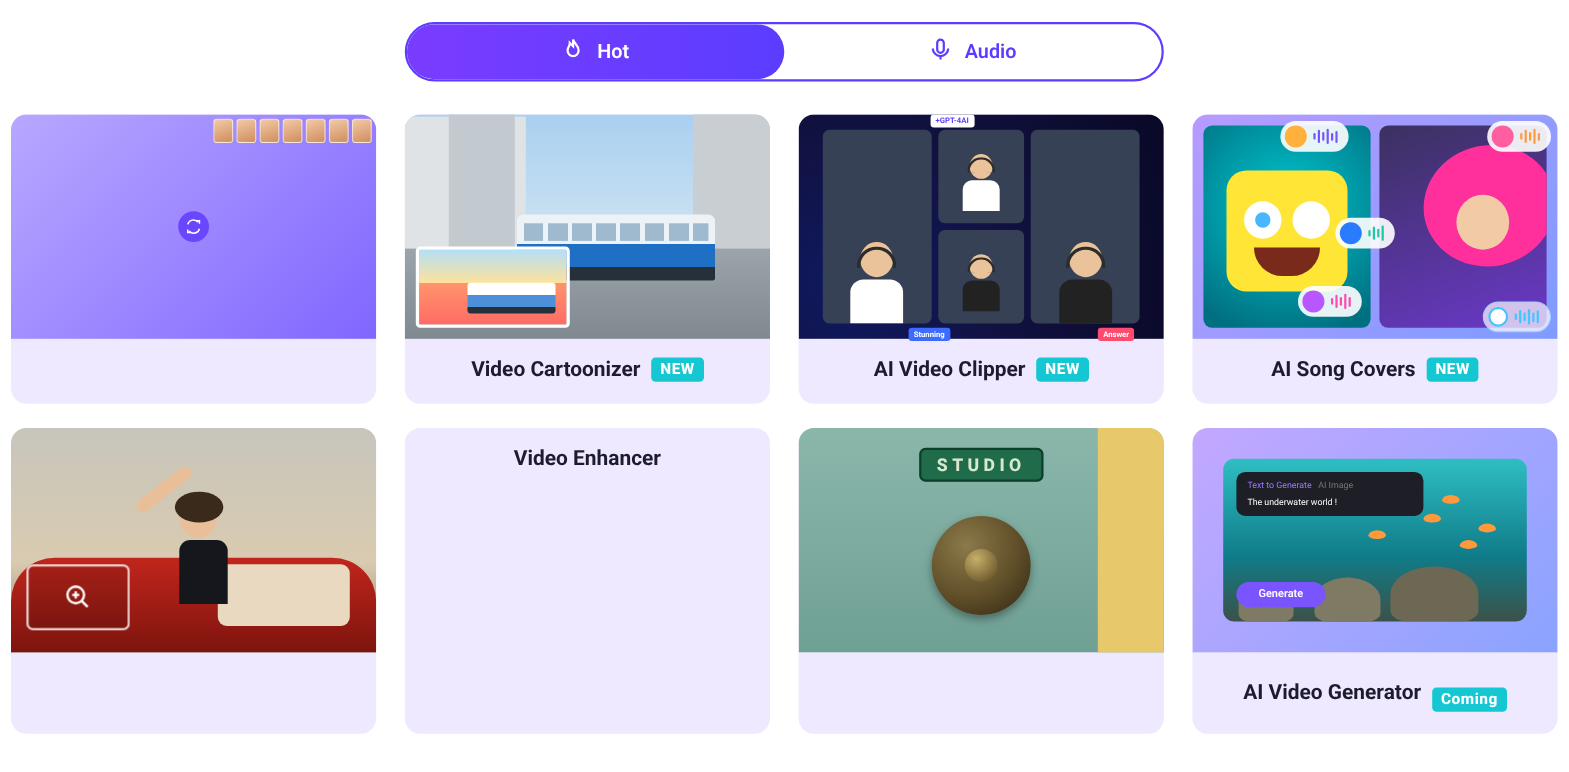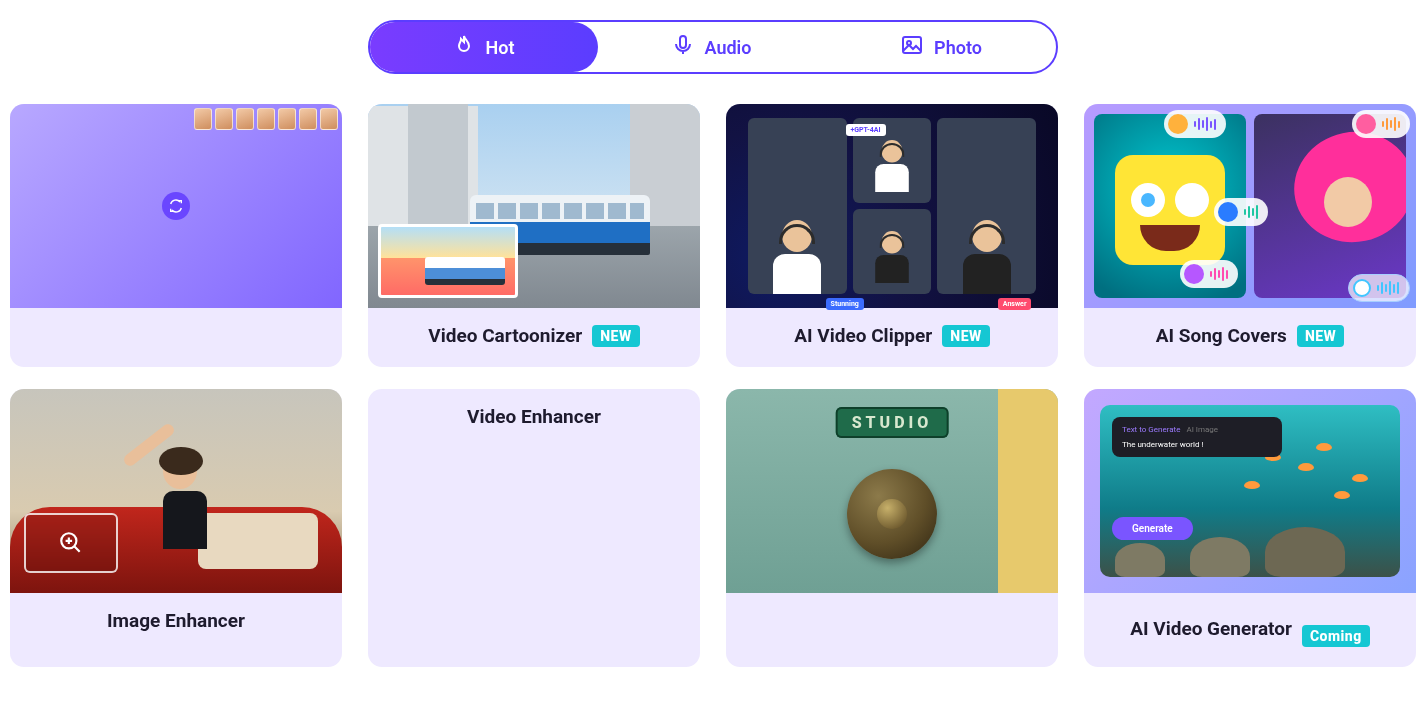--- a/index.html
+++ b/index.html
@@ -170,21 +170,21 @@
   .th-clipper .grid3{display:grid;grid-template-columns:1fr .8fr 1fr;grid-template-rows:1fr 1fr;gap:6px;height:100%;}
   .th-clipper .cell{border-radius:6px;background:#374155;position:relative;overflow:hidden;}
   .th-clipper .cell.big{grid-row:span 2;}
   .th-clipper .p{position:absolute;bottom:0;left:50%;transform:translateX(-50%);}
   .th-clipper .p .hd{width:30px;height:32px;border-radius:50%;background:#eac39a;margin:0 auto;}
   .th-clipper .p .bd{width:48px;height:40px;border-radius:12px 12px 0 0;background:#fff;margin-top:2px;}
   .th-clipper .hdset{position:absolute;top:4px;left:50%;transform:translateX(-50%);width:36px;height:20px;border:3px solid #2c2c2c;border-bottom:none;border-radius:20px 20px 0 0;}
   .th-clipper .tag{position:absolute;font-size:7px;padding:2px 5px;border-radius:3px;color:#fff;font-weight:700;}
   .th-clipper .tag.q{background:#3b6bff;bottom:-2px;left:30%;}
   .th-clipper .tag.a{background:#ff4b6e;bottom:-2px;right:8%;}
-  .th-clipper .tag.g{background:#fff;color:#5b3dff;top:20px;left:36%;}
+  .th-clipper .tag.g{background:#fff;color:#5b3dff;top:0;left:36%;}
 
   
   .th-song{background:linear-gradient(135deg,#b79bff 0%,#7f9bff 100%);padding:10px;display:flex;gap:8px;}
   .th-song .half{flex:1;border-radius:8px;position:relative;overflow:hidden;}
   .th-song .half.l{background:radial-gradient(circle at 50% 40%,#00c9d1 0%,#006f80 90%);}
   .th-song .sponge{position:absolute;left:50%;top:52%;transform:translate(-50%,-50%);width:110px;height:110px;border-radius:18px;background:#ffe536;}
   .th-song .sponge::before,.th-song .sponge::after{content:"";position:absolute;width:34px;height:34px;border-radius:50%;background:#fff;top:28px;}
   .th-song .sponge::before{left:16px;}
   .th-song .sponge::after{right:16px;}
   .th-song .sponge .pupL,.th-song .sponge .pupR{position:absolute;width:14px;height:14px;border-radius:50%;background:#49b7ff;top:38px;}
@@ -247,21 +247,21 @@
     width:90px;height:90px;border-radius:50%;
     background:radial-gradient(circle at 35% 30%,#8c7a4a 0%,#5f4e28 55%,#2e2411 100%);
     box-shadow:0 4px 8px rgba(0,0,0,.35);
   }
   .th-wm .bell::after{
     content:"";position:absolute;inset:30px;border-radius:50%;
     background:radial-gradient(circle at 35% 30%,#c7b06a 0%,#6e5a2e 80%);
   }
 
   
-  .th-gen{background:linear-gradient(135deg,#c3a8ff 0%,#8aa3ff 100%);padding:16px;}
+  .th-gen{background:linear-gradient(135deg,#c3a8ff 0%,#8aa3ff 100%);padding:28px;}
   .th-gen .scene{
     width:100%;height:100%;border-radius:10px;position:relative;overflow:hidden;
     background:linear-gradient(180deg,#2fbec3 0%,#0f7c89 60%,#3c5148 100%);
   }
   .th-gen .fish{position:absolute;width:16px;height:8px;border-radius:50% 50% 50% 50%/60% 60% 40% 40%;background:#ff9a3c;}
   .th-gen .rock{position:absolute;bottom:0;background:#7e7a64;border-radius:50% 50% 20% 20%;}
   .th-gen .card{
     position:absolute;top:12px;left:12px;width:150px;
     background:#1e1e26;border-radius:8px;padding:8px 10px;color:#fff;font-size:8px;
   }
@@ -287,30 +287,20 @@
     <span>Hot</span>
   </div>
   <div class="tab">
     <span>
       <svg viewBox="0 0 24 24" stroke-width="2">
           <rect x="9" y="3" width="6" height="12" rx="3"></rect>
           <path d="M5 11a7 7 0 0 0 14 0M12 18v3"></path>
         </svg>
     </span>
     <span>Audio</span>
-  </div>
-  <div class="tab">
-    <span>
-      <svg viewBox="0 0 24 24" stroke-width="2">
-          <rect x="3" y="4" width="18" height="16" rx="2"></rect>
-          <circle cx="9" cy="10" r="2"></circle>
-          <path d="M3 18l6-6 4 4 3-3 5 5"></path>
-        </svg>
-    </span>
-    <span>Photo</span>
   </div>
 </div>
 
 <div class="grid">
 
   <div class="card">
     <div class="thumb th-headshot">
       <div class="strip">
           <span></span>
           <span></span>
@@ -468,23 +458,20 @@
           <div class="hair"></div>
           <div class="hd"></div>
           <div class="bd"></div>
         </div>
       <div class="lens">
         <svg viewBox="0 0 24 24">
             <circle cx="10" cy="10" r="7"></circle>
             <path d="M15 15l5 5M10 7v6M7 10h6"></path>
           </svg>
       </div>
-    </div>
-    <div class="card-title">
-      <span>Image Enhancer</span>
     </div>
   </div>
 
   <div class="card">
     <div class="card-title">
       <span>Video Enhancer</span>
     </div>
   </div>
 
   <div class="card">

